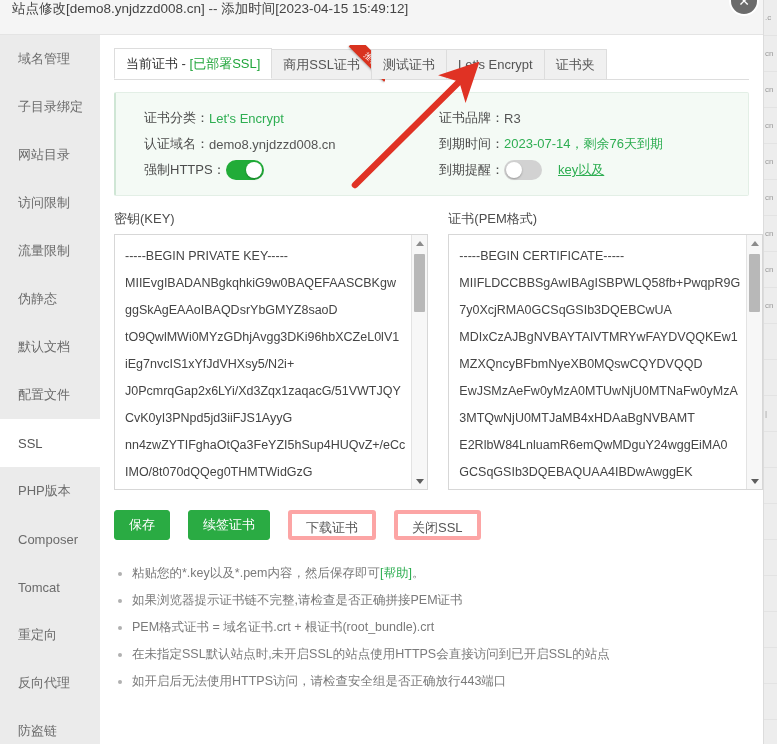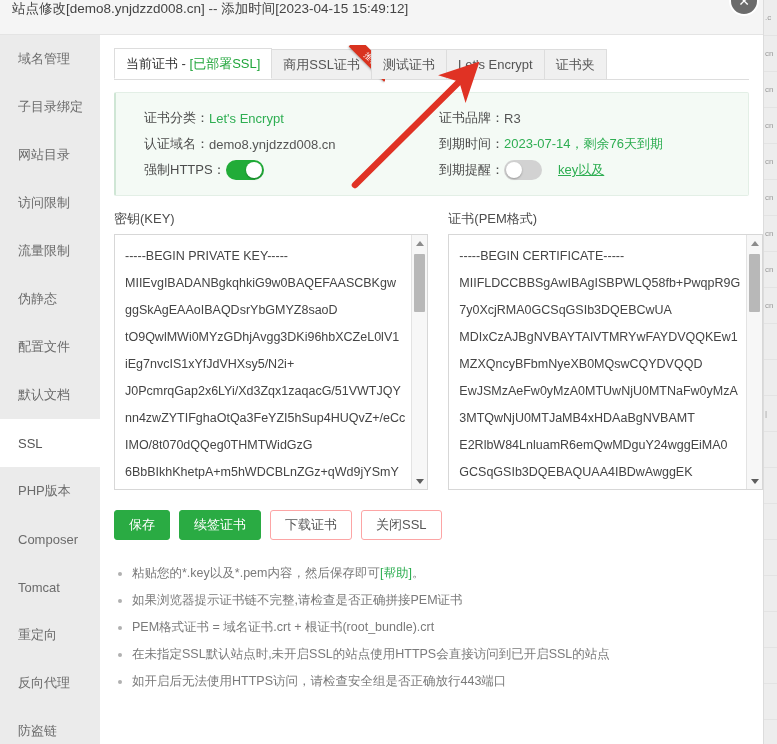--- a/index.html
+++ b/index.html
@@ -196,29 +196,29 @@
   .sb-arrow.up i { border-bottom: 5px solid #8c8c8c; }
   .sb-arrow.down i { border-top: 5px solid #5d5d5d; }
   .sb-thumb {
     position: absolute; left: 2px; top: 19px;
     width: 11px; height: 58px; background: #b8b8b8; border-radius: 1px;
     cursor: grab;
   }
 
   
   .actions {
-    display: flex; gap: 9px; margin-top: 20px;
+    display: flex; gap: 18px; margin-top: 20px;
   }
   .btn {
     height: 30px; padding: 0 14px; border-radius: 3px;
     font-size: 13px; line-height: 28px; cursor: pointer;
     white-space: nowrap;
   }
   .btn.primary { background: #2aab43; color: #ffffff; border: 1px solid #2aab43; }
-  .btn.ghost   { background: #ffffff; color: #555; border: 1px solid #fca5a5; }
+  .btn.ghost   { background: #ffffff; color: #555; border: 4px solid #fca5a5; }
 
   
   .helplist {
     margin-top: 20px; list-style: none;
   }
   .helplist li {
     position: relative;
     font-size: 12.5px; color: #7a7a7a;
     line-height: 27px; padding-left: 18px;
     white-space: nowrap;
@@ -319,24 +319,24 @@
     <div class="side-item">
       <span>访问限制</span>
       </div>
     <div class="side-item">
       <span>流量限制</span>
       </div>
     <div class="side-item">
       <span>伪静态</span>
       </div>
     <div class="side-item">
+      <span>默认文档</span>
+      </div>
+    <div class="side-item">
       <span>配置文件</span>
-      </div>
-    <div class="side-item">
-      <span>默认文档</span>
       </div>
     <div class="side-item active">
       <span>SSL</span>
       </div>
     <div class="side-item">
       <span>PHP版本</span>
       </div>
     <div class="side-item">
       <span>Composer</span>
       </div>
@@ -419,20 +419,21 @@
       <div class="field">
         <div class="field-label">密钥(KEY)</div>
         <div class="ta-wrap">
           <div class="ta-body">
             <div>-----BEGIN PRIVATE KEY-----</div>
             <div>MIIEvgIBADANBgkqhkiG9w0BAQEFAASCBKgw</div>
             <div>ggSkAgEAAoIBAQDsrYbGMYZ8saoD</div>
             <div>tO9QwlMWi0MYzGDhjAvgg3DKi96hbXCZeL0lV1</div>
             <div>iEg7nvcIS1xYfJdVHXsy5/N2i+</div>
             <div>J0PcmrqGap2x6LYi/Xd3Zqx1zaqacG/51VWTJQY</div>
+            <div>CvK0yI3PNpd5jd3iiFJS1AyyG</div>
             <div>nn4zwZYTIFghaOtQa3FeYZI5hSup4HUQvZ+/eCc</div>
             <div>IMO/8t070dQQeg0THMTWidGzG</div>
             <div>6BbBIkhKhetpA+m5hWDCBLnZGz+qWd9jYSmY</div>
           </div>
           <div class="scrollbar">
             <div class="sb-arrow up">
                 <i></i>
               </div>
             <div class="sb-thumb"></div>
             <div class="sb-arrow down">

